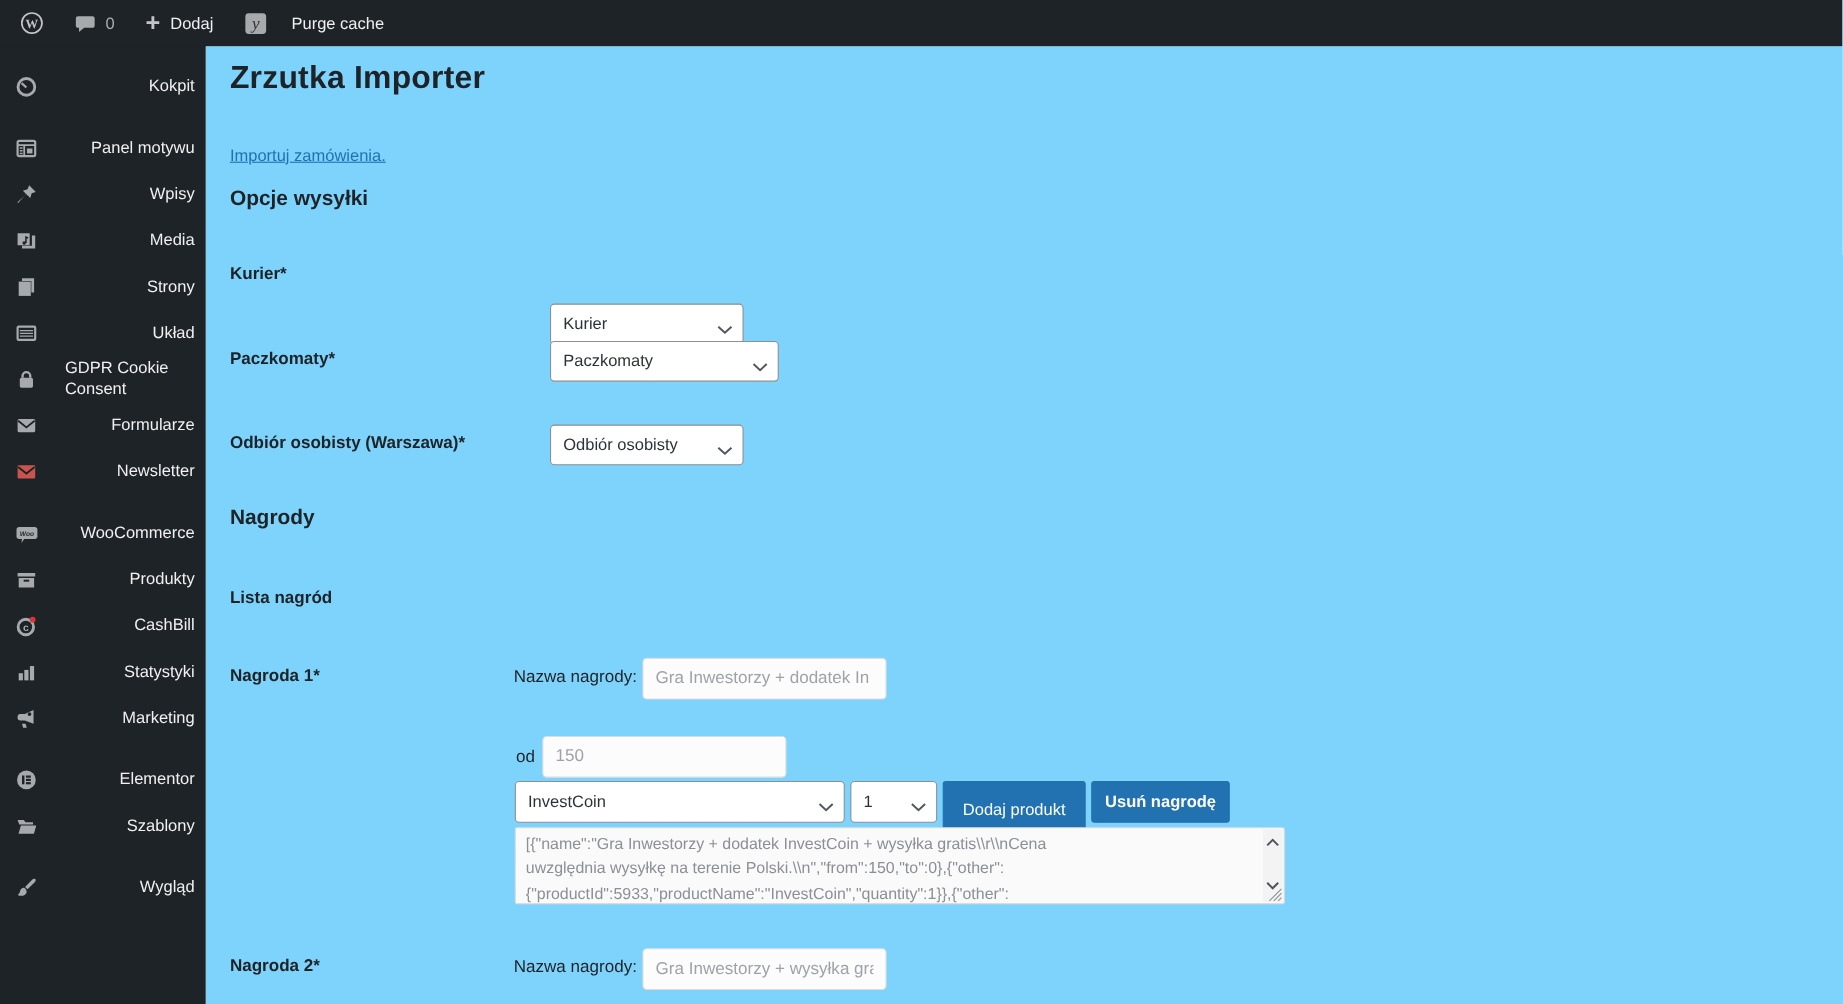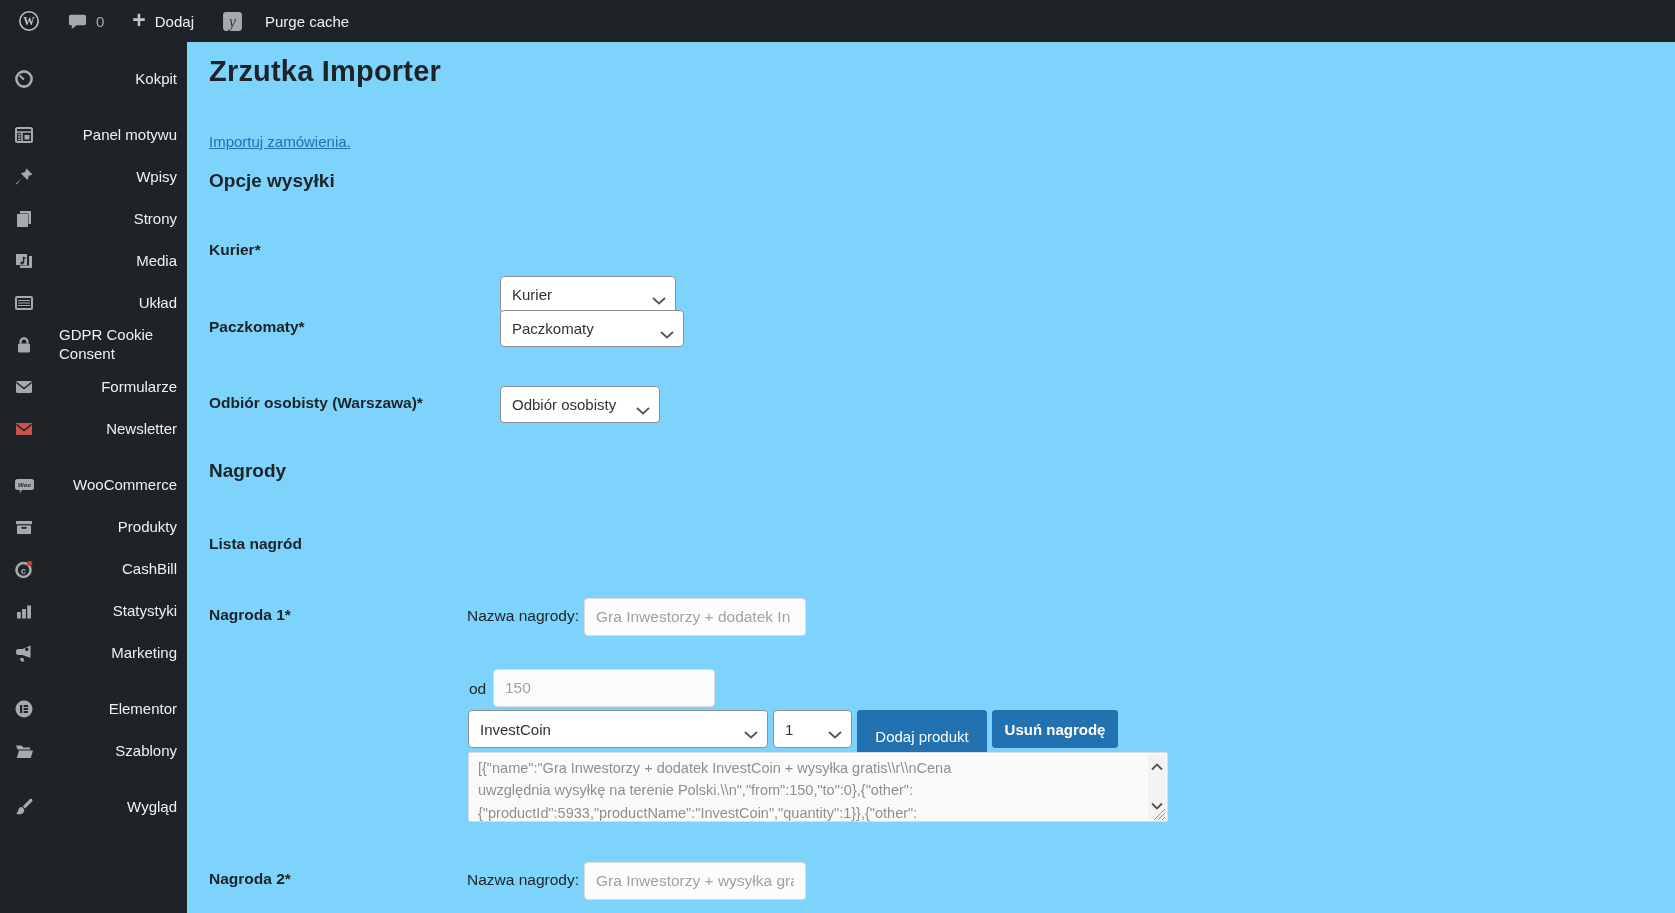--- a/index.html
+++ b/index.html
@@ -129,34 +129,34 @@
 
   <div class="sb-item">
     <span class="icn"><svg width="20" height="20" viewBox="0 0 20 20">
           <path d="M12.5 1.5 18.5 7.5 14.8 8.7 13.5 13 9.8 9.3 2.5 17.5 1.8 16.8 10 9.5 6.8 6.3 11 5z" fill="#a7aaad"></path>
         </svg></span>
     <span>Wpisy</span>
   </div>
 
   <div class="sb-item">
     <span class="icn"><svg width="20" height="20" viewBox="0 0 20 20">
-          <path d="M6 2h11v13h-2.5V4.5H6z" fill="#a7aaad"></path>
-          <rect x="3" y="5" width="11" height="13" fill="#a7aaad"></rect>
-        </svg></span>
-    <span>Strony</span>
-  </div>
-
-  <div class="sb-item">
-    <span class="icn"><svg width="20" height="20" viewBox="0 0 20 20">
           <path d="M2 3h11v11H2z" fill="#a7aaad"></path>
           <path d="M15 5h3v12H6v-2.5h9z" fill="#a7aaad"></path>
           <circle cx="8" cy="12" r="1.6" fill="#1d2327"></circle>
           <path d="M9.6 12V6.5l2 .8" stroke="#1d2327" stroke-width="1.4" fill="none"></path>
         </svg></span>
     <span>Media</span>
+  </div>
+
+  <div class="sb-item">
+    <span class="icn"><svg width="20" height="20" viewBox="0 0 20 20">
+          <path d="M6 2h11v13h-2.5V4.5H6z" fill="#a7aaad"></path>
+          <rect x="3" y="5" width="11" height="13" fill="#a7aaad"></rect>
+        </svg></span>
+    <span>Strony</span>
   </div>
 
 
   <div class="sb-item">
     <span class="icn"><svg width="20" height="20" viewBox="0 0 20 20">
           <rect x="2" y="4" width="16" height="12" rx="1" fill="none" stroke="#a7aaad" stroke-width="2"></rect>
           <path d="M4 7.5h12M4 10h12M4 12.5h12" stroke="#a7aaad" stroke-width="1.2"></path>
         </svg></span>
     <span>Układ</span>
   </div>
@@ -271,29 +271,29 @@
 
   <div class="lbl abs" style="left:22px; top:199px;">Kurier*</div>
   <div class="sel-wrap" style="left:313px; top:207px; width:176px; height:37px;margin-top:27px;">
     <select class="wpsel"><option>Kurier</option></select>
     <span class="sel-chev"><svg width="14" height="8" viewBox="0 0 14 8">
           <path d="M1 1l6 5.5L13 1" fill="none" stroke="#50575e" stroke-width="1.8"></path>
         </svg></span>
   </div>
 
   <div class="lbl abs" style="left:22px; top:276px;">Paczkomaty*</div>
-  <div class="sel-wrap" style="left:313px; top:268px; width:184px; height:37px;">
+  <div class="sel-wrap" style="left:313px; top:268px; width:208px; height:37px;">
     <select class="wpsel"><option>Paczkomaty</option></select>
     <span class="sel-chev"><svg width="14" height="8" viewBox="0 0 14 8">
           <path d="M1 1l6 5.5L13 1" fill="none" stroke="#50575e" stroke-width="1.8"></path>
         </svg></span>
   </div>
 
   <div class="lbl abs" style="left:22px; top:352px;">Odbiór osobisty (Warszawa)*</div>
-  <div class="sel-wrap" style="left:313px; top:344px; width:160px; height:37px;">
+  <div class="sel-wrap" style="left:313px; top:344px; width:176px; height:37px;">
     <select class="wpsel"><option>Odbiór osobisty</option></select>
     <span class="sel-chev"><svg width="14" height="8" viewBox="0 0 14 8">
           <path d="M1 1l6 5.5L13 1" fill="none" stroke="#50575e" stroke-width="1.8"></path>
         </svg></span>
   </div>
 
   <div class="h2 abs" style="left:22px; top:418px;">Nagrody</div>
 
   <div class="lbl abs" style="left:22px; top:493px;">Lista nagród</div>
 

